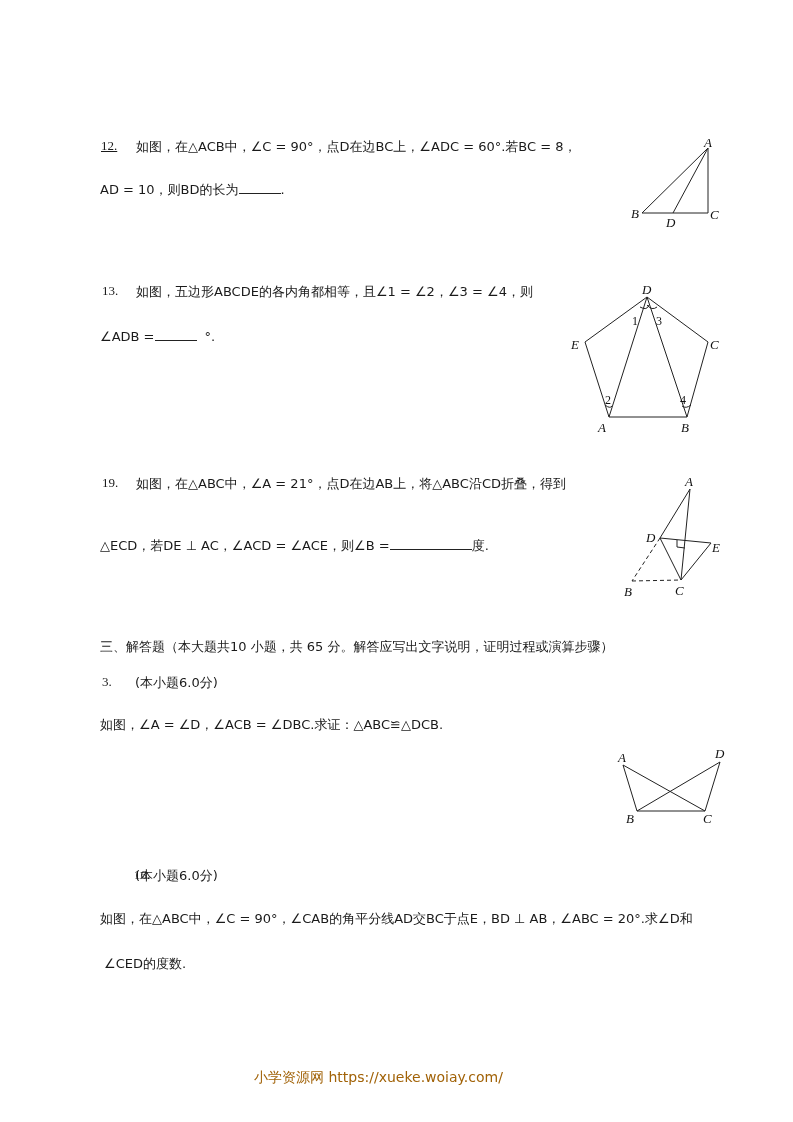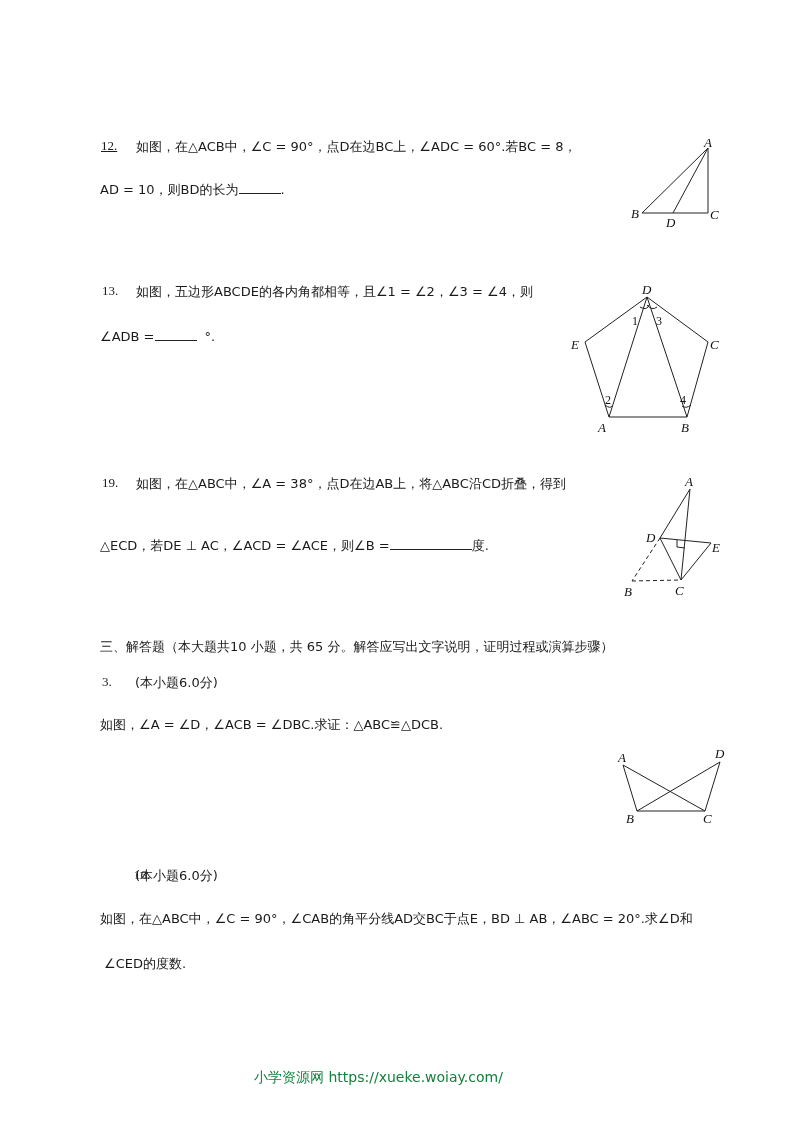--- a/index.html
+++ b/index.html
@@ -2,21 +2,21 @@
 <html><head>
 <meta charset="utf-8">
 <style>
   html,body{margin:0;padding:0;background:#fff;}
   body{width:793px;height:1122px;position:relative;overflow:hidden;
        font-family:"DejaVu Serif","Liberation Serif",serif;color:#1a1a1a;font-size:13px;}
   .abs{position:absolute;white-space:nowrap;}
   .num{font-family:"Liberation Serif",serif;font-size:13px;}
   .cn{font-family:"DejaVu Sans",sans-serif;font-size:13px;}
   .blank{display:inline-block;border-bottom:1px solid #222;vertical-align:baseline;height:10px;}
-  .footer{font-family:"DejaVu Sans",sans-serif;font-size:14px;color:#15803d;}
+  .footer{font-family:"DejaVu Sans",sans-serif;font-size:14px;color:#a16207;}
   svg text{font-family:"Liberation Serif",serif;font-style:italic;font-size:13px;fill:#111;}
   svg text.n{font-style:normal;font-size:12px;}
 </style>
 </head>
 <body>
 
 <div class="abs num" style="left:101px;top:138px;text-decoration:underline;">12.</div>
 <div class="abs cn" style="left:136px;top:138px;">如图，在△ACB中，∠C = 90°，点D在边BC上，∠ADC = 60°.若BC = 8，</div>
 <div class="abs cn" style="left:100px;top:181px;">
   <span>AD = 10，则BD的长为</span><span class="blank" style="width:42px;"></span><span>.</span>
@@ -54,21 +54,21 @@
   <text x="150" y="71">C</text>
   <text x="38" y="154">A</text>
   <text x="121" y="154">B</text>
   <text class="n" x="72" y="47">1</text>
   <text class="n" x="45" y="126">2</text>
   <text class="n" x="96" y="47">3</text>
   <text class="n" x="120" y="126">4</text>
 </svg>
 
 <div class="abs num" style="left:102px;top:475px;">19.</div>
-<div class="abs cn" style="left:136px;top:475px;">如图，在△ABC中，∠A = 38°，点D在边AB上，将△ABC沿CD折叠，得到</div>
+<div class="abs cn" style="left:136px;top:475px;">如图，在△ABC中，∠A = 21°，点D在边AB上，将△ABC沿CD折叠，得到</div>
 <div class="abs cn" style="left:100px;top:537px;">
   <span>△ECD，若DE ⊥ AC，∠ACD = ∠ACE，则∠B =</span><span class="blank" style="width:82px;"></span><span>度.</span>
 </div>
 <svg class="abs" style="left:610px;top:470px;" width="120" height="130">
   <g stroke="#222" stroke-width="1" fill="none">
     <line x1="80" y1="19" x2="50" y2="68"></line>
     <line x1="80" y1="19" x2="71" y2="110"></line>
     <line x1="50" y1="68" x2="101" y2="73"></line>
     <line x1="50" y1="68" x2="71" y2="110"></line>
     <line x1="101" y1="73" x2="71" y2="110"></line>

